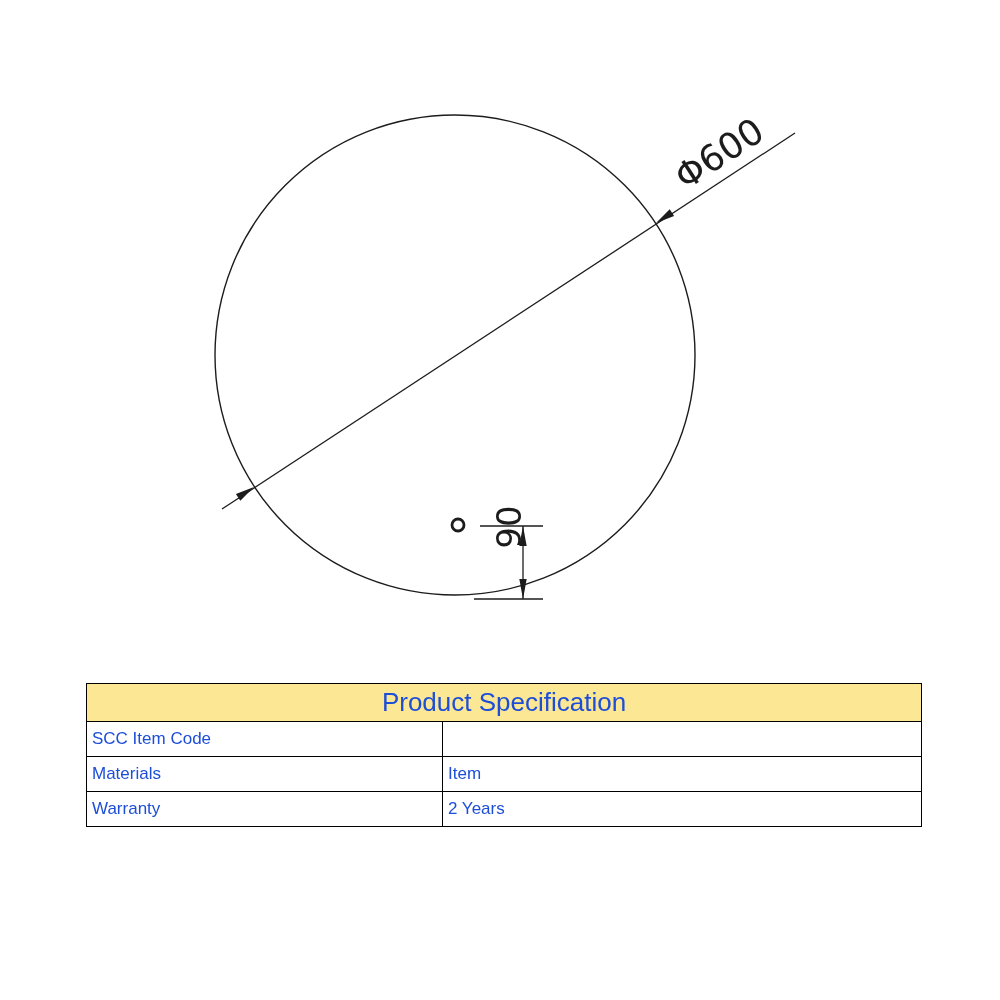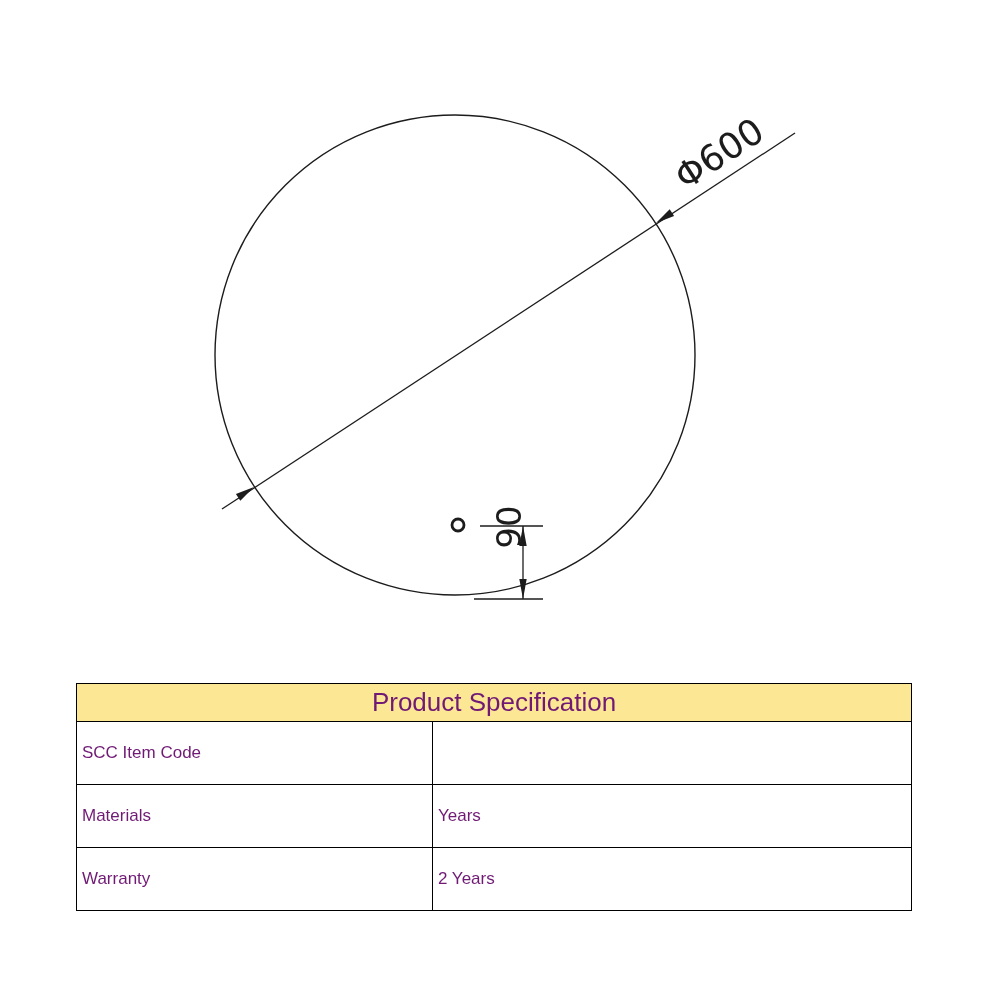--- a/index.html
+++ b/index.html
@@ -21,31 +21,31 @@
     left: 0;
     width: 1000px;
     height: 1000px;
   }
   .cad-text {
     font-family: "DejaVu Sans", sans-serif;
     fill: #1c1c1c;
   }
   table.spec-table {
     position: absolute;
-    left: 76px;
+    left: 86px;
     top: 683px;
     width: 835px;
     border-collapse: collapse;
     table-layout: fixed;
-    color: #701a75;
+    color: #1d4ed8;
   }
   table.spec-table th,
   table.spec-table td {
     border: 1.5px solid #000000;
-    padding: 16px 5px;
+    padding: 2px 5px;
     vertical-align: middle;
     text-align: left;
     overflow: hidden;
   }
   table.spec-table th.title-cell {
     height: 37px;
     font-size: 26px;
     font-weight: 400;
     text-align: center;
     padding: 0;
@@ -98,21 +98,21 @@
         <th class="title-cell" colspan="2" id="spec-title" style="background: rgb(252, 231, 148);">Product Specification</th>
       </tr>
     </thead>
     <tbody>
       <tr>
         <td>SCC Item Code</td>
         <td></td>
       </tr>
       <tr>
         <td>Materials</td>
-        <td>Years</td>
+        <td>Item</td>
       </tr>
       <tr>
         <td>Warranty</td>
         <td>2 Years</td>
       </tr>
     </tbody>
   </table>
 
 </div>
 

